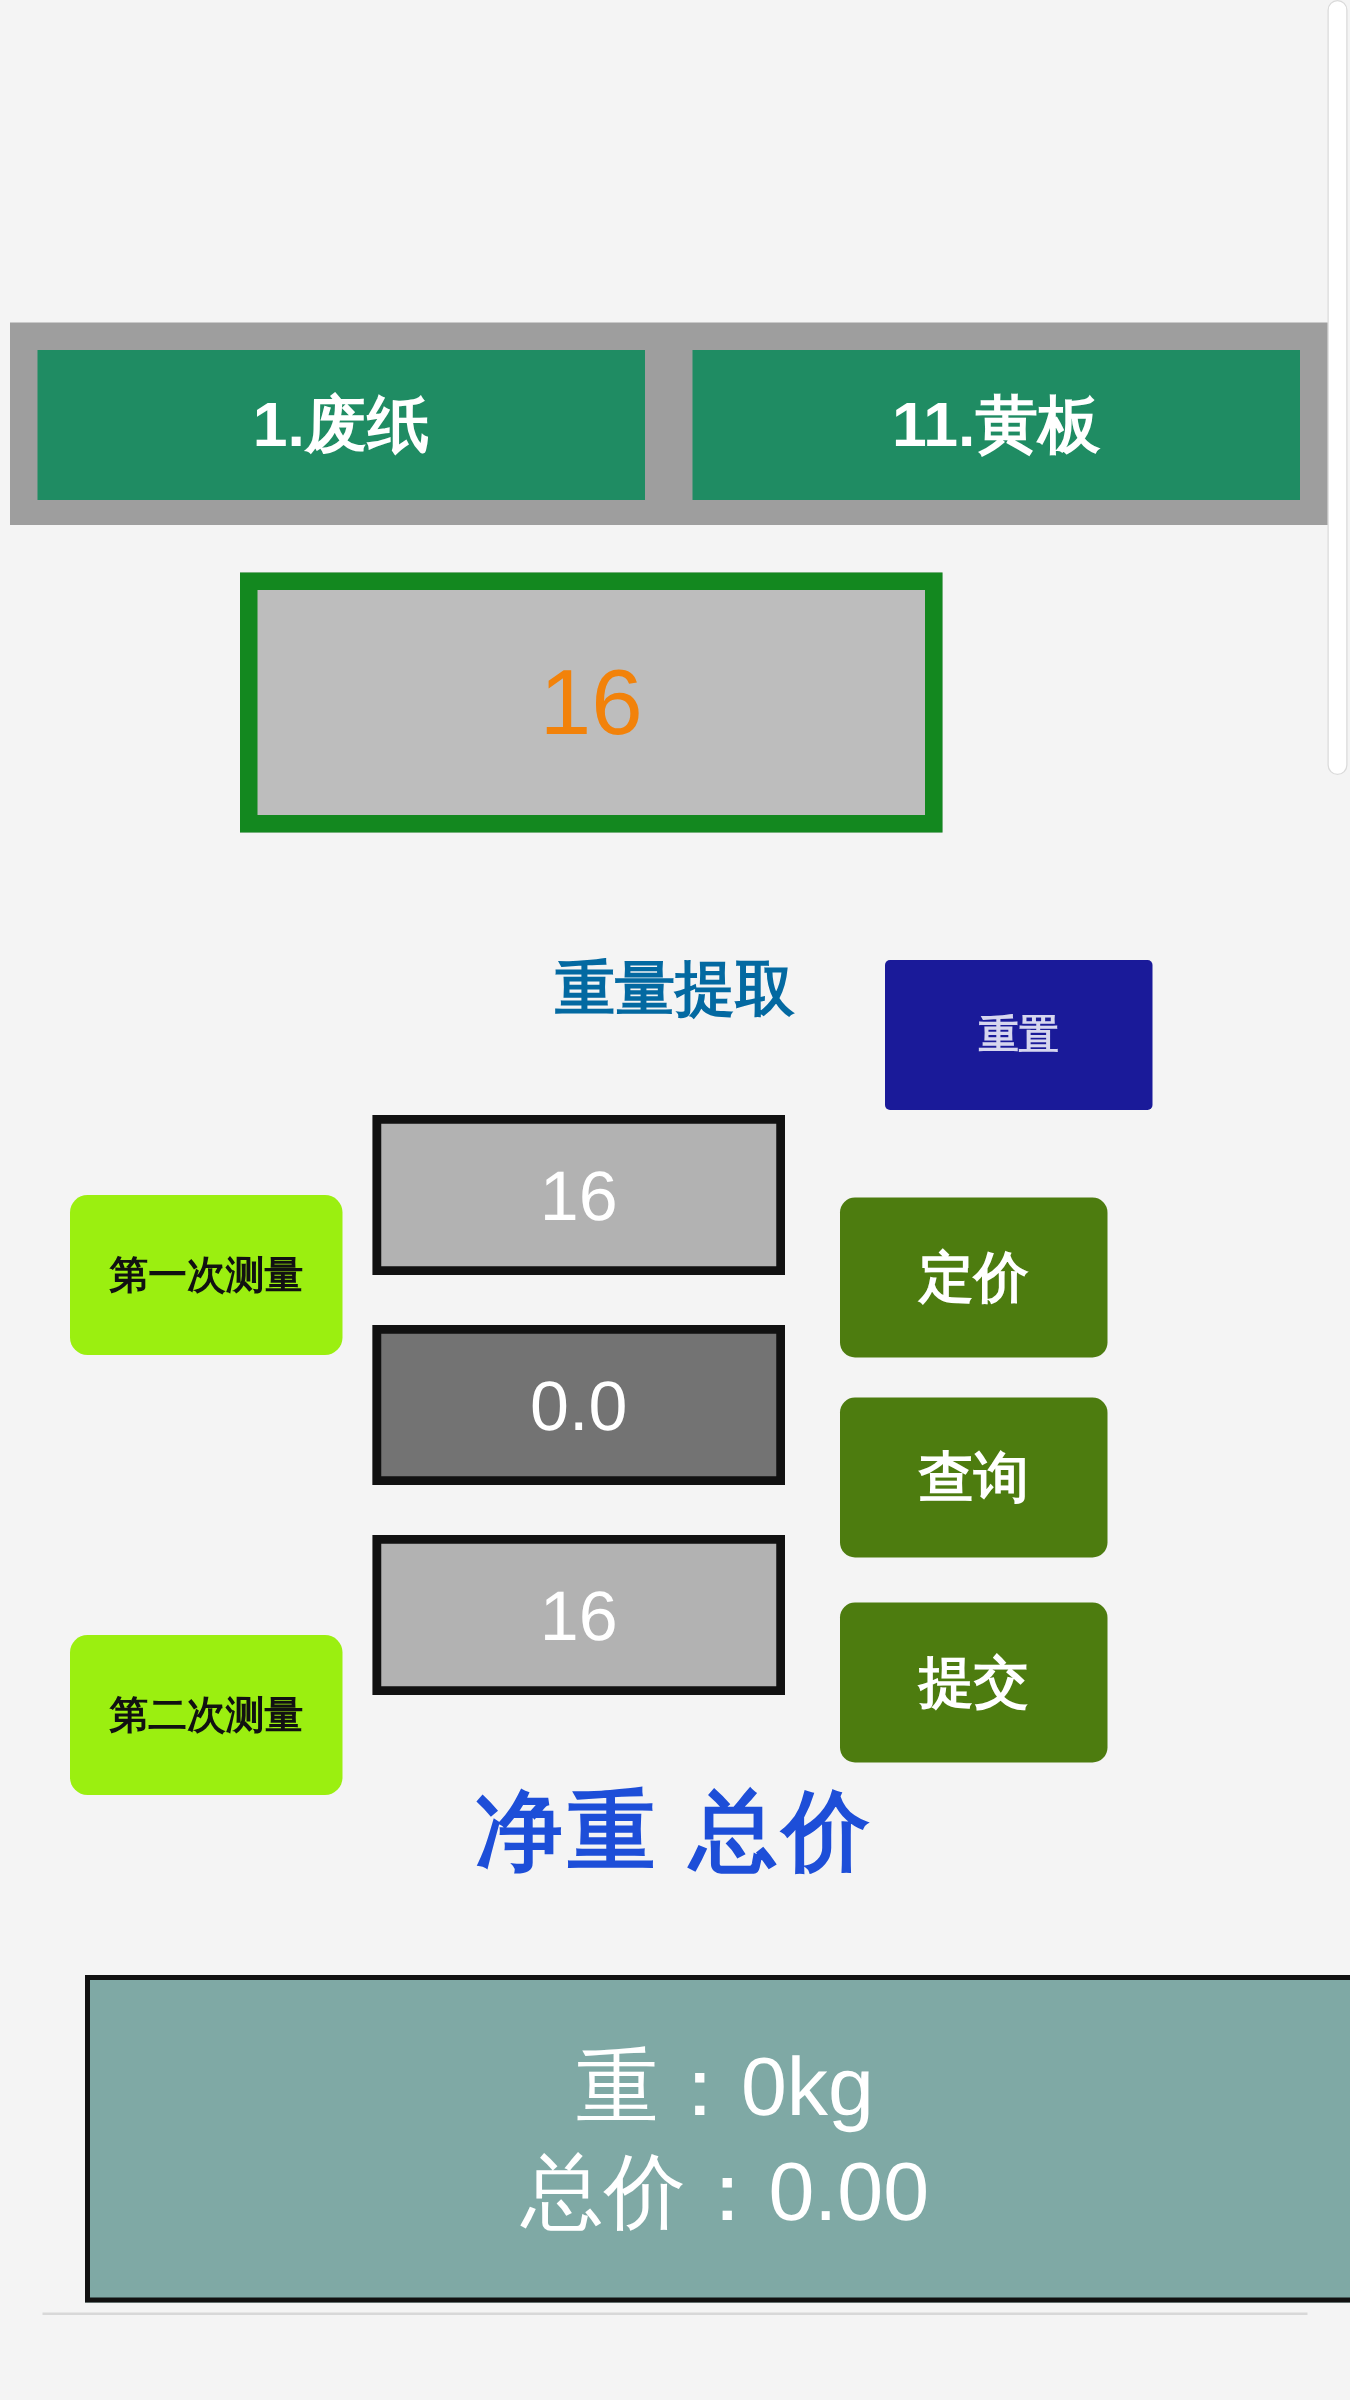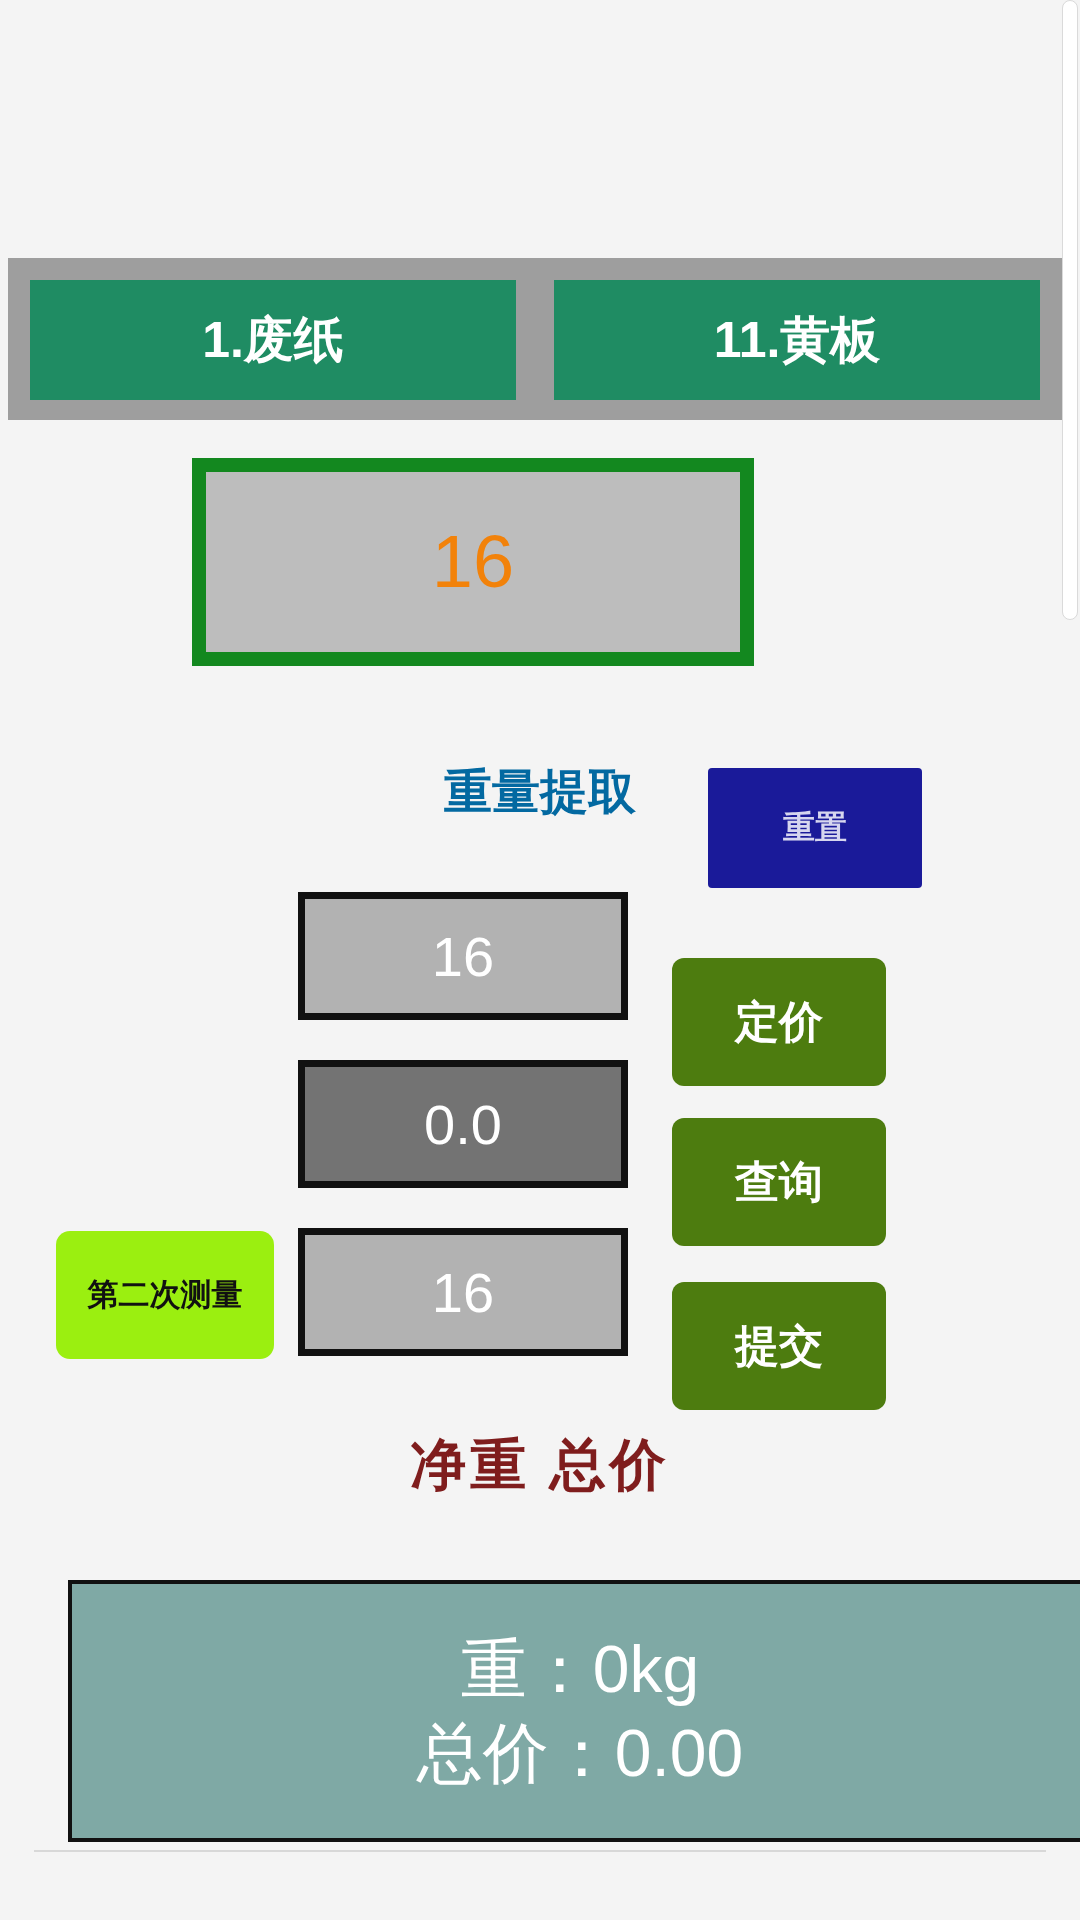--- a/index.html
+++ b/index.html
@@ -179,21 +179,21 @@
     border-radius: 14px;
     color: #111111;
     font-size: 31px;
     font-weight: 700;
     display: flex;
     align-items: center;
     justify-content: center;
     white-space: nowrap;
   }
   .meas-label-1 { top: 956px; }
-  .meas-label-2 { top: 1231px; }
+  .meas-label-2 { top: 1308px; }
 
   .meas-field {
     position: absolute;
     left: 298px;
     width: 330px;
     height: 128px;
     border: 7px solid #111111;
     box-sizing: border-box;
     color: #ffffff;
     font-size: 56px;
@@ -226,23 +226,23 @@
   .action-btn-2 { top: 1118px; }
   .action-btn-3 { top: 1282px; }
 
   
   .totals-heading {
     position: absolute;
     left: 0;
     top: 1422px;
     width: 1080px;
     text-align: center;
-    font-size: 56px;
-    font-weight: 700;
-    color: #7f1d1d;
+    font-size: 70px;
+    font-weight: 700;
+    color: #1d4ed8;
     line-height: 86px;
     letter-spacing: 4px;
     white-space: nowrap;
   }
 
   
   .summary-panel {
     position: absolute;
     left: 28px;
     top: 1580px;
@@ -289,20 +289,21 @@
   </div>
 
   <div class="live-weight">
     <span class="live-weight-value">16</span>
   </div>
 
   <div class="section-heading">重量提取</div>
 
   <div class="reset-btn">重置</div>
 
+  <div class="meas-label meas-label-1">第一次测量</div>
   <div class="meas-label meas-label-2">第二次测量</div>
 
   <div class="meas-field meas-field-1">16</div>
   <div class="meas-field meas-field-2">0.0</div>
   <div class="meas-field meas-field-3">16</div>
 
   <div class="action-btn action-btn-1">定价</div>
   <div class="action-btn action-btn-2">查询</div>
   <div class="action-btn action-btn-3">提交</div>
 

